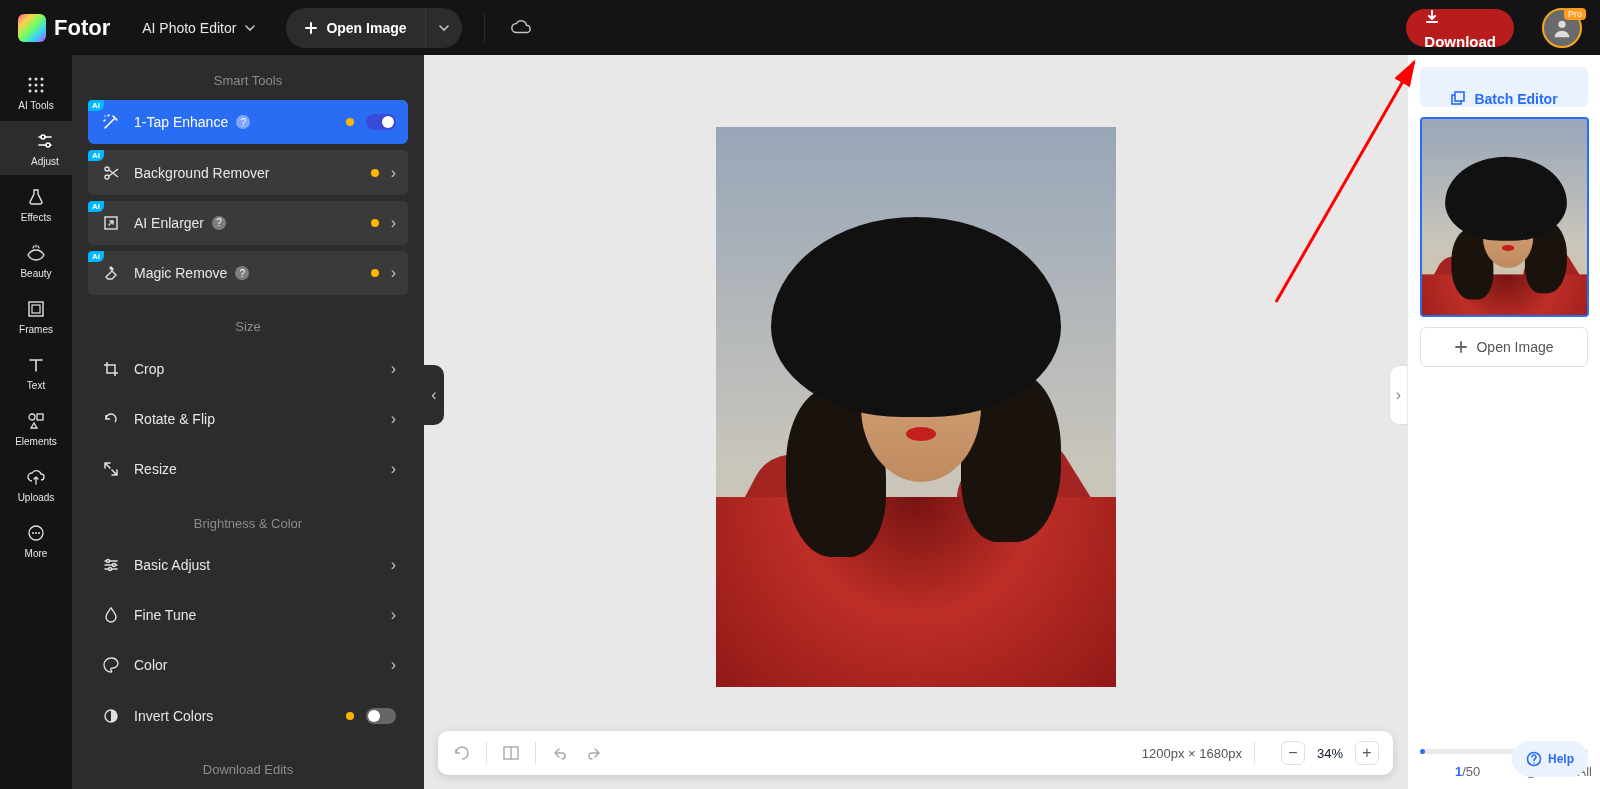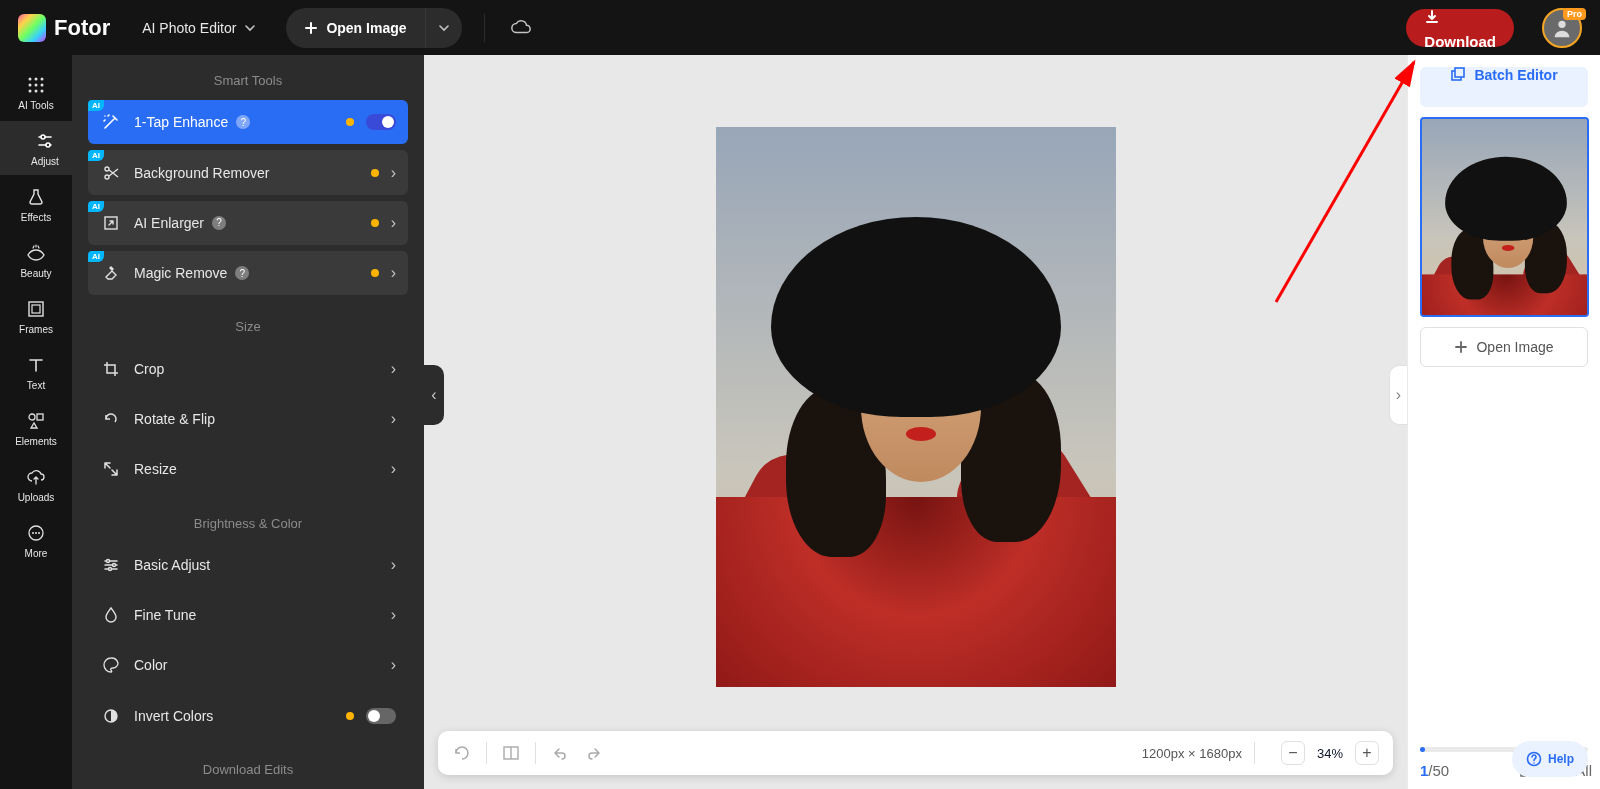--- a/index.html
+++ b/index.html
@@ -12,21 +12,21 @@
 .top-sel{display:flex;align-items:center;gap:8px;font-size:14px;cursor:pointer;color:#e7e7e7;margin-left:16px;}
 .openimg{display:flex;align-items:center;background:#2c2c2c;border-radius:24px;height:40px;overflow:hidden;margin-left:14px;}
 .openimg .main{display:flex;align-items:center;gap:8px;padding:0 18px;font-size:14px;font-weight:600;cursor:pointer;color:#fff;}
 .openimg .split{width:1px;height:40px;background:#3a3a3a;}
 .openimg .dd{width:36px;height:40px;display:flex;align-items:center;justify-content:center;cursor:pointer;}
 .vsep{width:1px;height:28px;background:#2c2c2c;margin:0 6px;}
 .cloud{width:28px;height:28px;display:flex;align-items:center;justify-content:center;cursor:pointer;}
 .topspacer{flex:1;}
 .dl-btn{display:flex;align-items:flex-start;gap:8px;background:#b91c1c;color:#fff;font-weight:700;font-size:15px;padding:0 18px;height:38px;border-radius:20px;cursor:pointer;flex-direction:column;}
 .avatar{width:40px;height:40px;border-radius:50%;background:#6a6a6a;border:2px solid #f6a623;position:relative;cursor:pointer;margin-left:12px;display:flex;align-items:center;justify-content:center;}
-.avatar .pro{position:absolute;top:-2px;right:-6px;background:#ff9a1e;color:#fff;font-size:9px;font-weight:700;padding:1px 4px;border-radius:4px;}
+.avatar .pro{position:absolute;top:-2px;right:-6px;background:#ff9a1e;color:#fff;font-size:9px;font-weight:400;padding:1px 4px;border-radius:4px;}
 
 .rail{position:absolute;top:55px;left:0;width:72px;bottom:0;background:#141414;display:flex;flex-direction:column;align-items:center;padding-top:10px;gap:2px;}
 .rail-item{width:72px;height:54px;display:flex;flex-direction:column;align-items:center;justify-content:center;gap:4px;cursor:pointer;color:#e7e7e7;}
 .rail-item.active{background:#2c2c2c;padding-left:18px;}
 .rail-item .lbl{font-size:10px;}
 .rail-ico{width:22px;height:22px;display:flex;align-items:center;justify-content:center;}
 
 .toolspanel{position:absolute;top:55px;left:72px;width:352px;bottom:0;background:#2c2c2c;display:flex;flex-direction:column;overflow-y:auto;color:#e7e7e7;}
 .tp-head{text-align:center;font-size:13px;color:#8c8c8c;padding:18px 0 12px 0;}
 .tool-row{margin:0 16px 6px 16px;height:46px;display:flex;align-items:center;padding:8px 12px;border-radius:6px;cursor:pointer;position:relative;gap:12px;background:#3a3a3a;}
@@ -66,28 +66,28 @@
 .cb-sep{width:1px;height:22px;background:#e0e0e0;}
 .cb-flex{flex:1;}
 .cb-dim{font-size:13px;color:#555;}
 .cb-zoom{display:flex;align-items:center;gap:12px;margin-left:14px;}
 .zbtn{width:24px;height:24px;display:flex;align-items:center;justify-content:center;cursor:pointer;color:#555;border:1px solid #e0e0e0;border-radius:6px;font-size:16px;}
 
 .arrow-svg{position:absolute;top:52px;left:1266px;width:160px;height:260px;z-index:50;pointer-events:none;}
 
 .rpanel{position:absolute;top:55px;right:0;width:193px;bottom:0;background:#fff;display:flex;flex-direction:column;border-left:1px solid #eaeaea;}
 .rpanel .pad{padding:12px;}
-.batch-btn{display:flex;align-items:flex-start;justify-content:center;gap:8px;width:100%;height:40px;background:#eaf1ff;color:#2a6df5;font-weight:600;font-size:14px;border-radius:6px;cursor:pointer;}
+.batch-btn{display:flex;align-items:flex-end;justify-content:center;gap:8px;width:100%;height:40px;background:#eaf1ff;color:#2a6df5;font-weight:600;font-size:14px;border-radius:6px;cursor:pointer;}
 .thumb{margin-top:10px;width:169px;height:200px;border:2px solid #2a6df5;border-radius:4px;background:linear-gradient(to bottom,#8a9bb0,#aa2a28);cursor:pointer;position:relative;overflow:hidden;}
 .thumb .mini{transform:scale(0.42);transform-origin:top left;width:400px;height:476px;}
 .openimg2{margin-top:10px;width:100%;height:40px;border:1px solid #e0e0e0;border-radius:6px;display:flex;align-items:center;justify-content:center;gap:8px;color:#555;cursor:pointer;font-size:14px;}
 .rp-spacer{flex:1;}
 .rp-progress{height:5px;margin:0 12px;background:#eaeaea;border-radius:3px;position:relative;}
 .rp-progress .fill{position:absolute;left:0;top:0;width:3%;height:100%;background:#2a6df5;border-radius:3px;}
-.rp-bottom{display:flex;align-items:center;justify-content:space-between;padding:10px 8px 10px 12px;font-size:15px;color:#666;}
+.rp-bottom{display:flex;align-items:center;justify-content:space-between;padding:10px 8px 10px 12px;font-size:13px;color:#666;margin-left:35px;}
 .rp-count .cur{color:#2a6df5;font-weight:600;}
 .clear{display:flex;align-items:center;gap:6px;cursor:pointer;}
 .help-btn{position:absolute;right:12px;bottom:12px;display:flex;align-items:center;gap:6px;background:#eaf1ff;color:#2a6df5;font-weight:600;height:36px;padding:0 14px;border-radius:20px;cursor:pointer;font-size:12px;}
 
 .rhandle{position:absolute;right:193px;top:50%;transform:translateY(-50%);width:18px;height:60px;background:#fff;border:1px solid #e0e0e0;border-right:none;border-radius:10px 0 0 10px;display:flex;align-items:center;justify-content:center;cursor:pointer;color:#888;z-index:5;}
 svg{display:block;}
 </style>
 </head>
 <body>
 

